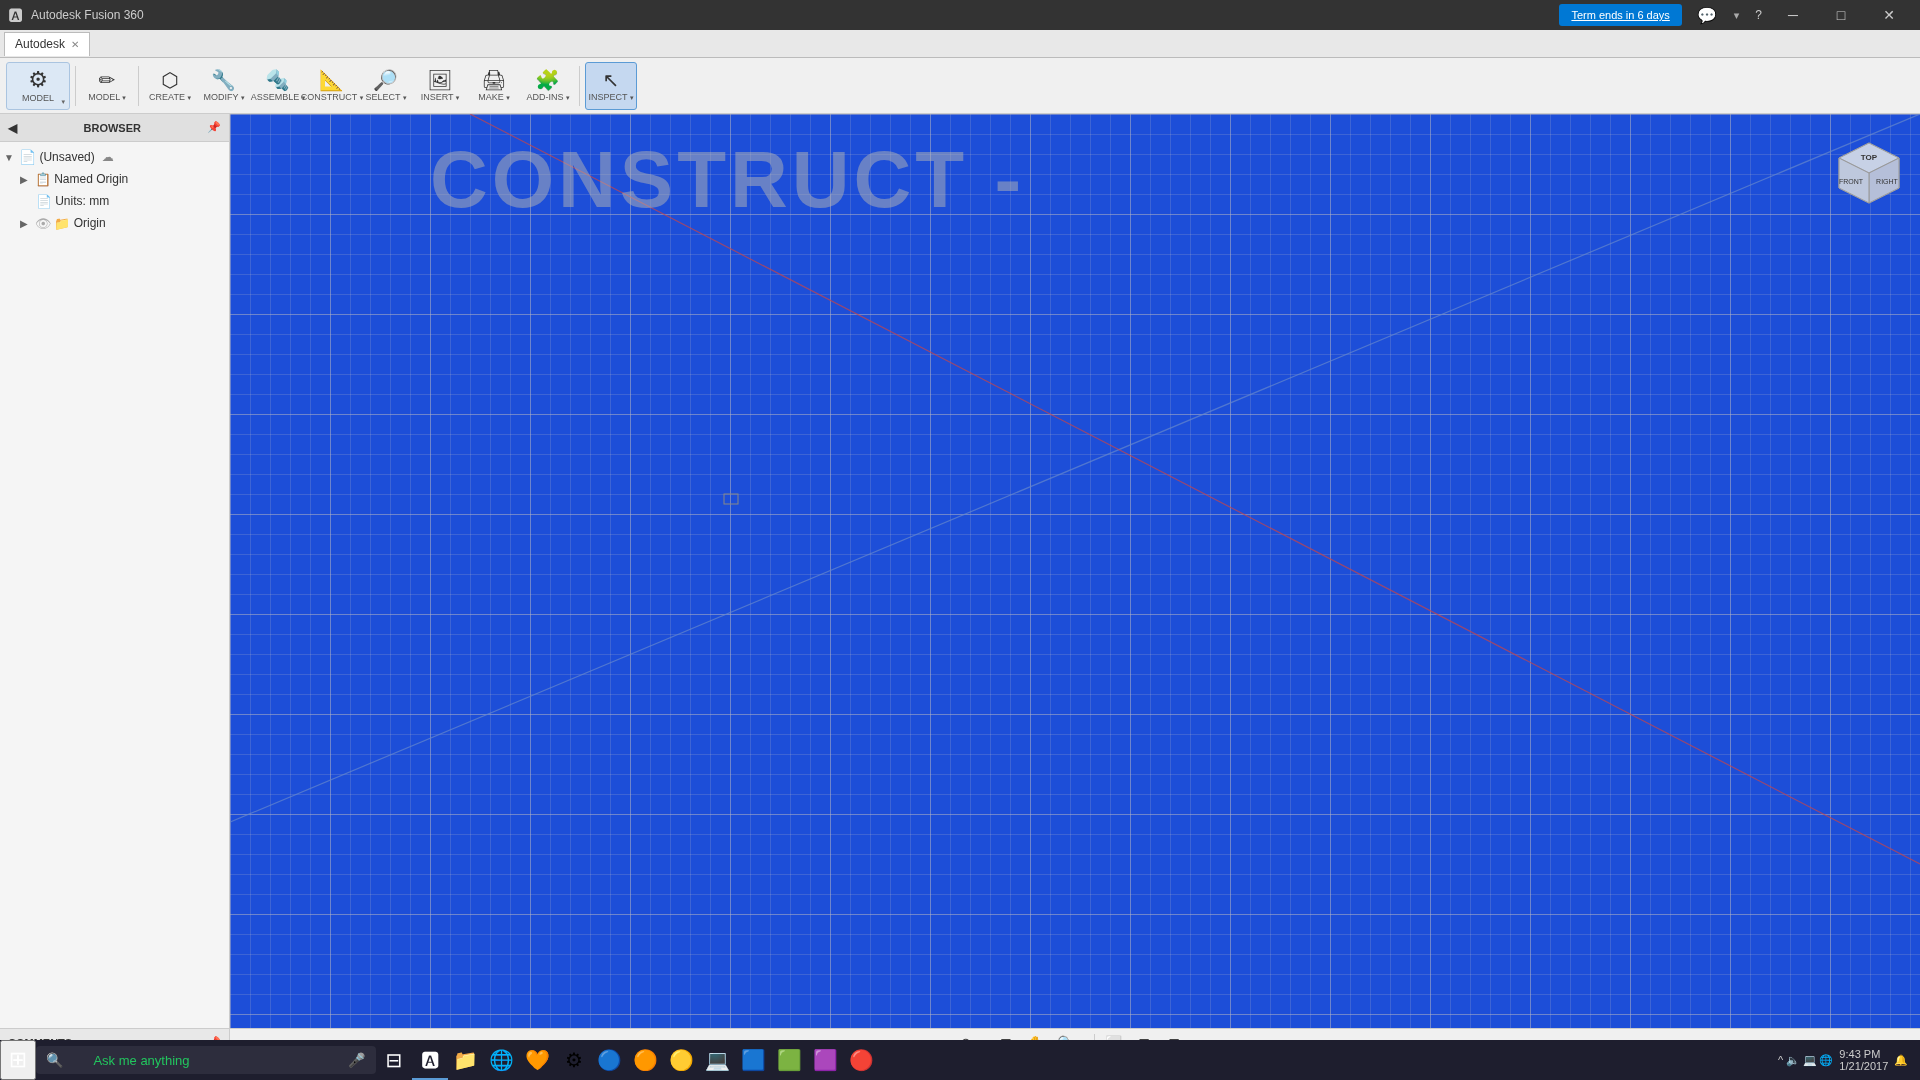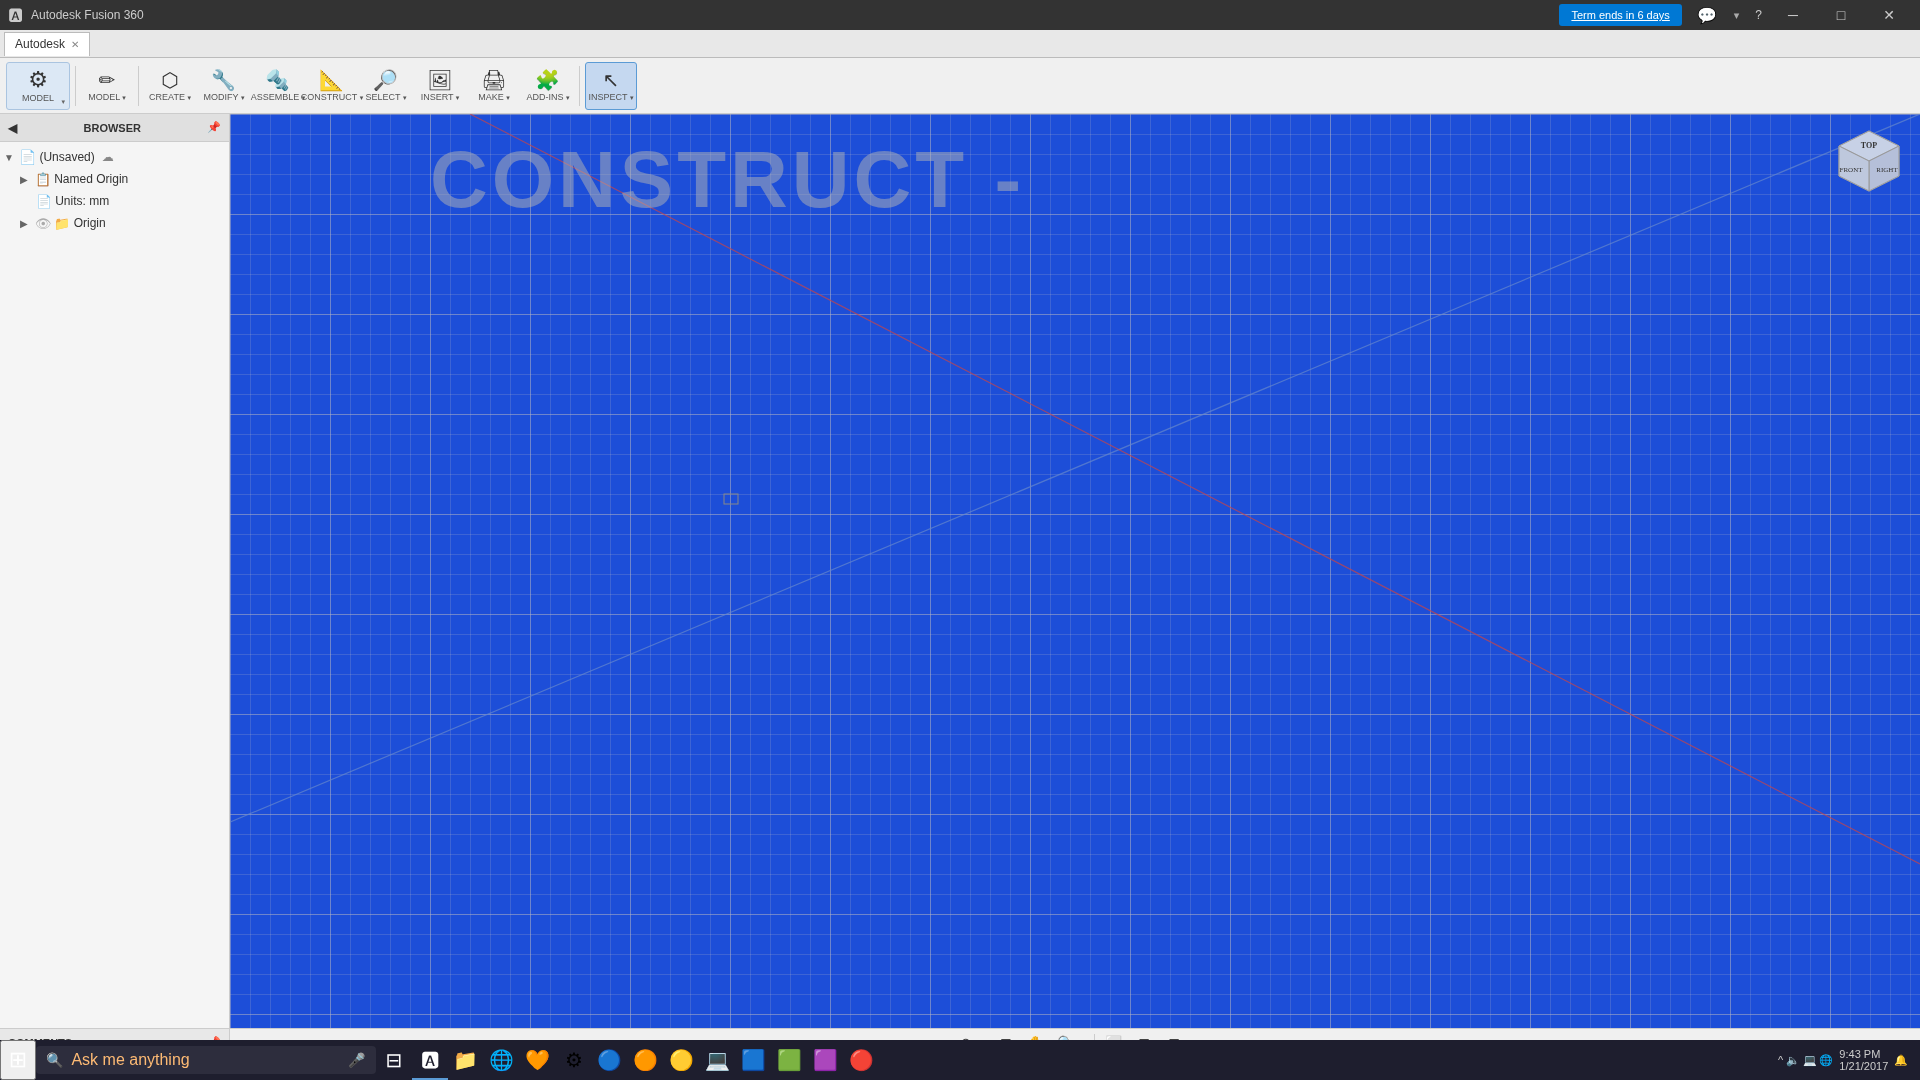--- a/index.html
+++ b/index.html
@@ -131,25 +131,24 @@
       left: 200px;
       font-size: 80px;
       font-weight: bold;
       color: rgba(180,180,180,0.5);
       letter-spacing: 4px;
       pointer-events: none;
     }
     
     .view-cube {
       position: absolute;
-      top: 12px;
+      top: 24px;
       right: 16px;
       width: 70px;
       height: 70px;
-      font-family: Liberation Serif, serif;
     }
 
     
     #bottom-toolbar {
       height: 28px;
       background: #f0f0f0;
       border-top: 1px solid #ccc;
       display: flex;
       align-items: center;
       justify-content: center;
@@ -409,21 +408,21 @@
   <button class="tl-btn">⏭</button>
   <button class="tl-btn">⬇</button>
   <div style="flex:1; height:8px; background:#e0e0e0; border-radius:4px; margin: 0 8px;"></div>
   <button class="tl-btn">⚙</button>
 </div>
 
 <div id="taskbar">
   <button class="taskbar-app" style="font-size:22px; color:#fff;">⊞</button>
   <div class="search-bar">
     <span style="font-size:14px; color:#888;">🔍</span>
-    <span style="color:#fdba74; font-size:16px;">Ask me anything</span>
+    <span style="color:#22c55e; font-size:13px;margin-left:22px;">Ask me anything</span>
     <span style="font-size:14px; color:#888; margin-left:auto;">🎤</span>
   </div>
   <div class="taskbar-app" style="color:#fff;">⊟</div>
 
   <div class="taskbar-app active" style="color:#fff; border-bottom: 2px solid #5b9bd5;">🅰</div>
   <div class="taskbar-app" style="color:#f0c020;">📁</div>
   <div class="taskbar-app">🌐</div>
   <div class="taskbar-app" style="color:#f60;">🧡</div>
   <div class="taskbar-app">⚙</div>
   <div class="taskbar-app" style="color:#06f;">🔵</div>

